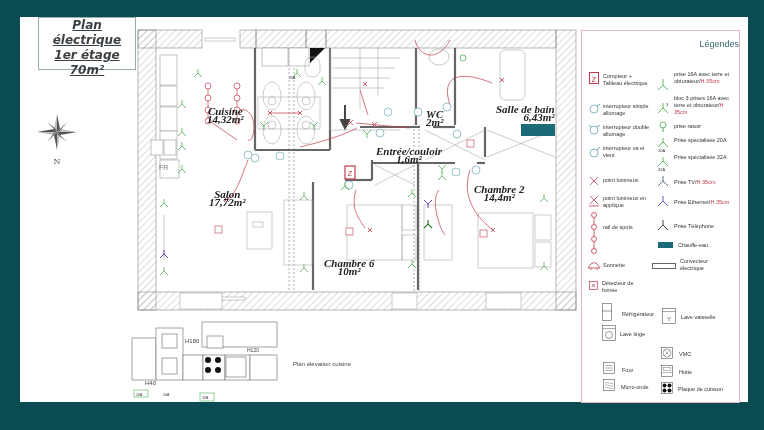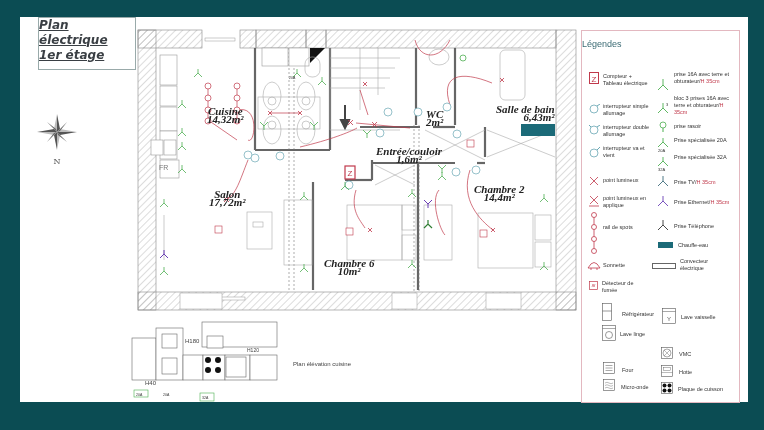--- a/index.html
+++ b/index.html
@@ -1,37 +1,38 @@
 <!DOCTYPE html>
 <html><head>
 <meta charset="utf-8">
 <style>
   html, body { margin:0; padding:0; }
   body { width:764px; height:430px; background:#0b4c53; position:relative; overflow:hidden; font-family:"Liberation Sans", sans-serif; }
   .sheet { position:absolute; left:20px; top:17px; width:728px; height:385px; background:#ffffff; }
-  .title-box { position:absolute; left:38px; top:17px; width:96px; height:51px; border:1px solid #9aa; background:#fff; }
+  .title-box { position:absolute; left:38px; top:17px; width:96px; height:51px; border:1px solid #9aa; background:#fff; text-align:center; }
   .title-box div { font-family:"DejaVu Sans", sans-serif; font-style:italic; font-weight:bold; text-decoration:underline; color:#3a3f44; font-size:12px; line-height:15px; }
   .compass { position:absolute; left:32px; top:108px; width:50px; height:60px; }
   .plan { position:absolute; left:0; top:0; width:764px; height:430px; }
   .room-label { position:absolute; font-family:Liberation Serif, serif; font-style:italic; font-weight:bold; font-size:11px; color:#222; text-align:center; line-height:8px; white-space:nowrap; }
   .elev-caption { position:absolute; left:293px; top:361px; font-size:6px; color:#444; }
   .legend { position:absolute; left:581px; top:30px; width:157px; height:371px; border:1px solid #e3b8c0; background:#fff; }
-  .legend-title { position:absolute; left:0; width:157px; top:8px; text-align:left; color:#3b6b74; font-size:9px; }
+  .legend-title { position:absolute; left:0; width:157px; top:8px; text-align:right; color:#3b6b74; font-size:9px; }
   .lg { position:absolute; font-size:5.5px; color:#333; line-height:7px; }
   .lg .red { color:#c0394b; }
   .lg-icon { position:absolute; }
 </style>
 </head>
 <body>
 
 <div class="sheet"></div>
 
 <div class="title-box">
   <div>Plan électrique</div>
   <div>1er étage</div>
+  <div>70m²</div>
 </div>
 
 <div class="compass">
   <svg width="50" height="60" viewBox="0 0 50 60">
     <g transform="translate(25,24)">
       <polygon points="0,-18 3,-3 0,0" fill="#555"></polygon>
         <polygon points="0,-18 -3,-3 0,0" fill="#bbb"></polygon>
       <polygon points="0,18 3,3 0,0" fill="#bbb"></polygon>
         <polygon points="0,18 -3,3 0,0" fill="#555"></polygon>
       <polygon points="-20,0 -3,-3 0,0" fill="#555"></polygon>

